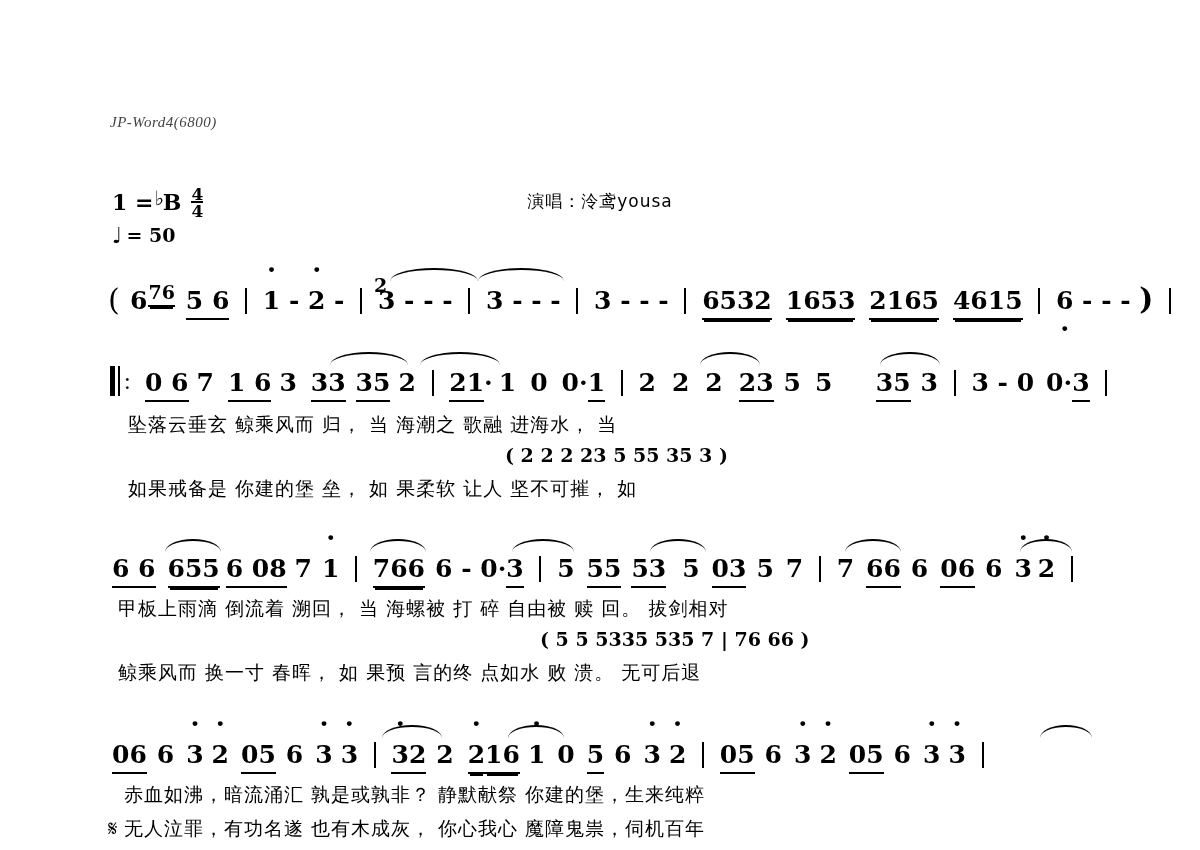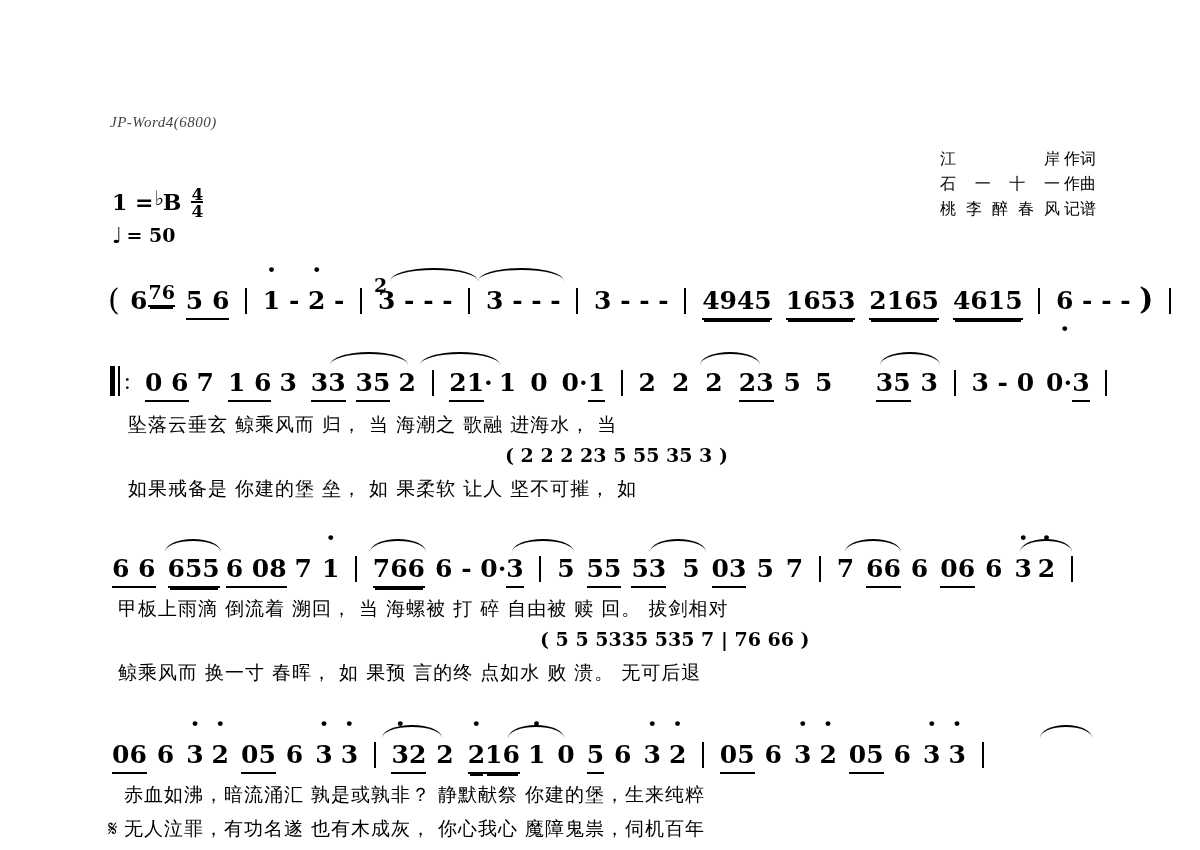--- a/index.html
+++ b/index.html
@@ -190,32 +190,22 @@
   }
 </style>
 </head>
 <body>
 
 <div class="sheet">
 
   <div class="corner-code">JP-Word4(6800)</div>
 
 
-
-  <div class="credits">
-    <div>
-      <span class="spread2">江    岸</span><span class="role">作词</span>
-    </div>
-    <div>
-      <span class="spread2">石一十一</span><span class="role">作曲</span>
-    </div>
-    <div>
-      <span class="spread2">桃李醉春风</span><span class="role">记谱</span>
-    </div>
-  </div>
+  <div class="singer">演唱：泠鸢yousa</div>
+
 
   <div class="keysig">
     <span>1 =</span>
     <span class="flat">♭</span>
     <span>B</span>
     <span class="timesig">
       <span class="num">4</span>
       <span class="den">4</span>
     </span>
   </div>
@@ -235,21 +225,21 @@
       <span class="barline"></span>
       <span style="position:relative;">
         <span class="small-notes" style="position:absolute; left:-4px; top:-16px;">2</span>
         <span class="n">3</span>
       </span> - - -
       <span class="barline"></span>
       <span class="n">3</span> - - -
       <span class="barline"></span>
       <span class="n">3</span> - - -
       <span class="barline"></span>
-      <span class="n u2">4945</span><span style="display:inline-block;width:14px"></span><span class="n u2">1653</span><span style="display:inline-block;width:14px"></span><span class="n u2">2165</span><span style="display:inline-block;width:14px"></span><span class="n u2">4615</span>
+      <span class="n u2">6532</span><span style="display:inline-block;width:14px"></span><span class="n u2">1653</span><span style="display:inline-block;width:14px"></span><span class="n u2">2165</span><span style="display:inline-block;width:14px"></span><span class="n u2">4615</span>
       <span class="barline"></span>
       <span class="n dotdn">6</span> - - -
       <span style="font-size:30px;">)</span>
       <span class="barline"></span>
     </div>
 
     <div class="slur" style="left:390px; top:-14px; width:88px;"></div>
     <div class="slur" style="left:478px; top:-14px; width:86px;"></div>
   </div>
 

